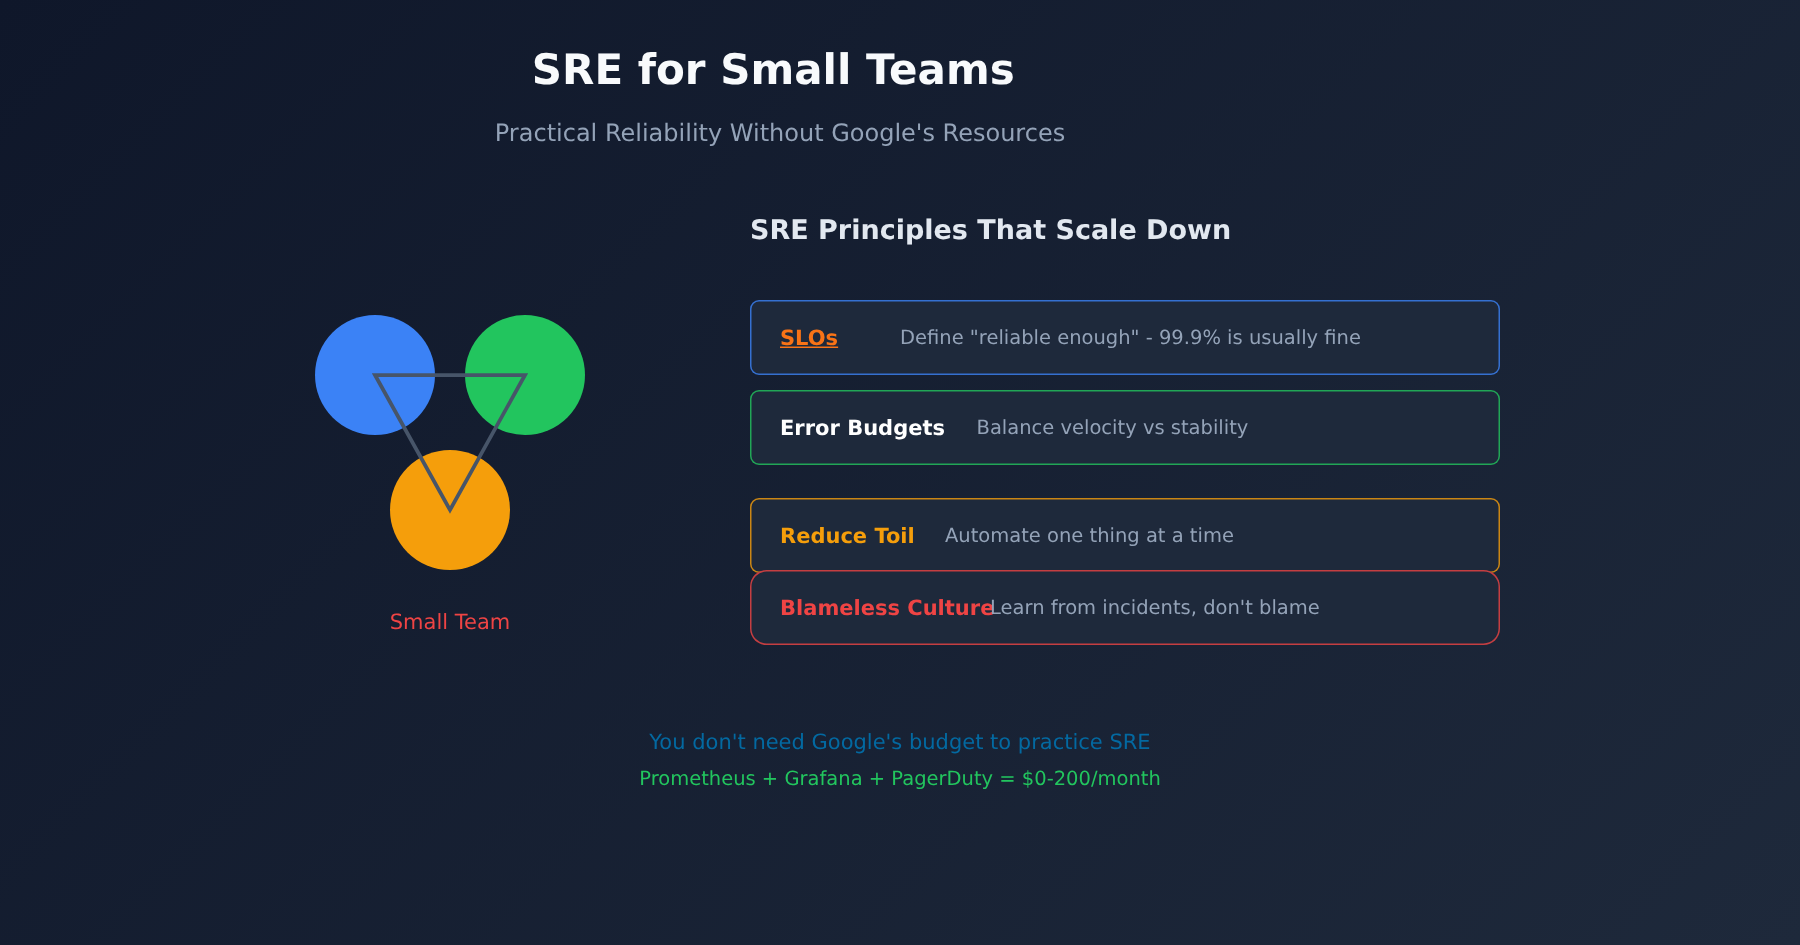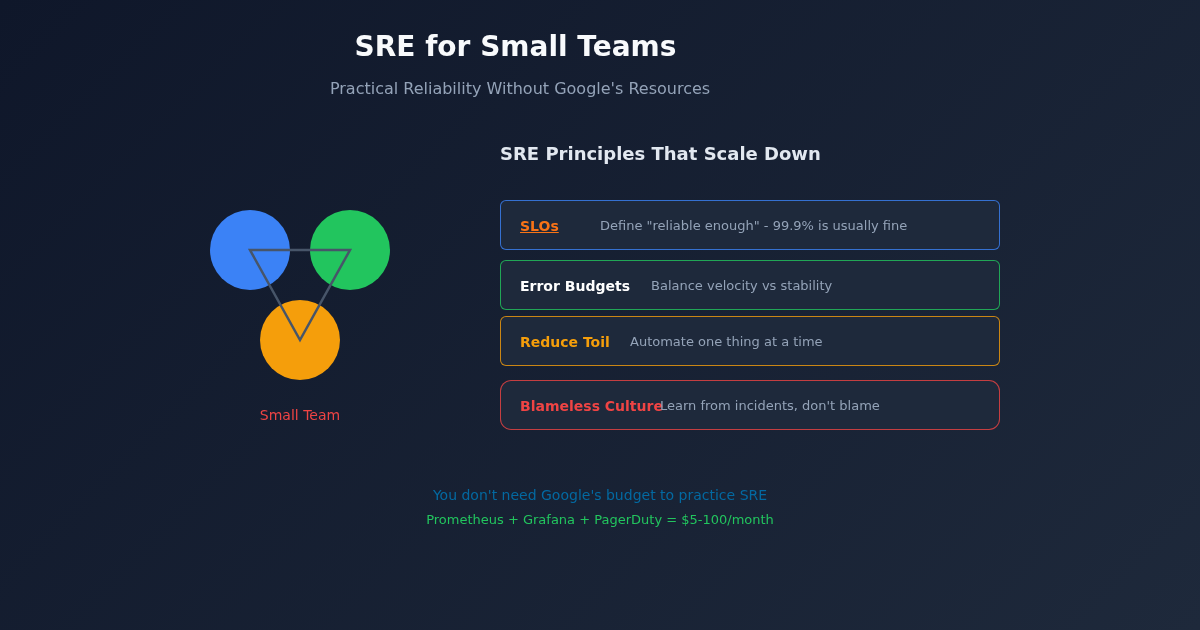--- a/index.html
+++ b/index.html
@@ -107,24 +107,24 @@
 <div class="abs card" style="top:200px; border-color:#3b82f6cc;">
   <span class="card-name" style="color:#f97316;text-decoration:underline;">SLOs</span>
   <span class="card-desc" style="left:99px;">Define "reliable enough" - 99.9% is usually fine</span>
 </div>
 
 <div class="abs card" style="top:260px; border-color:#22c55ecc;">
   <span class="card-name" style="color:#ffffff;">Error Budgets</span>
   <span class="card-desc" style="left:126px;margin-left:24px;">Balance velocity vs stability</span>
 </div>
 
-<div class="abs card" style="top:316px; border-color:#f59e0bcc;">
+<div class="abs card" style="top:332px; border-color:#f59e0bcc;">
   <span class="card-name" style="color:#f59e0b;">Reduce Toil</span>
   <span class="card-desc" style="left:129px;">Automate one thing at a time</span>
 </div>
 
 <div class="abs card" style="top:380px; border-color:#ef4444cc;border-radius:11px;">
   <span class="card-name" style="color:#ef4444;">Blameless Culture</span>
   <span class="card-desc" style="left:159px;">Learn from incidents, don't blame</span>
 </div>
 
 <div class="abs footer-1">You don't need Google's budget to practice SRE</div>
-<div class="abs footer-2">Prometheus + Grafana + PagerDuty = $5-100/month</div>
+<div class="abs footer-2">Prometheus + Grafana + PagerDuty = $0-200/month</div>
 
 </body></html>

